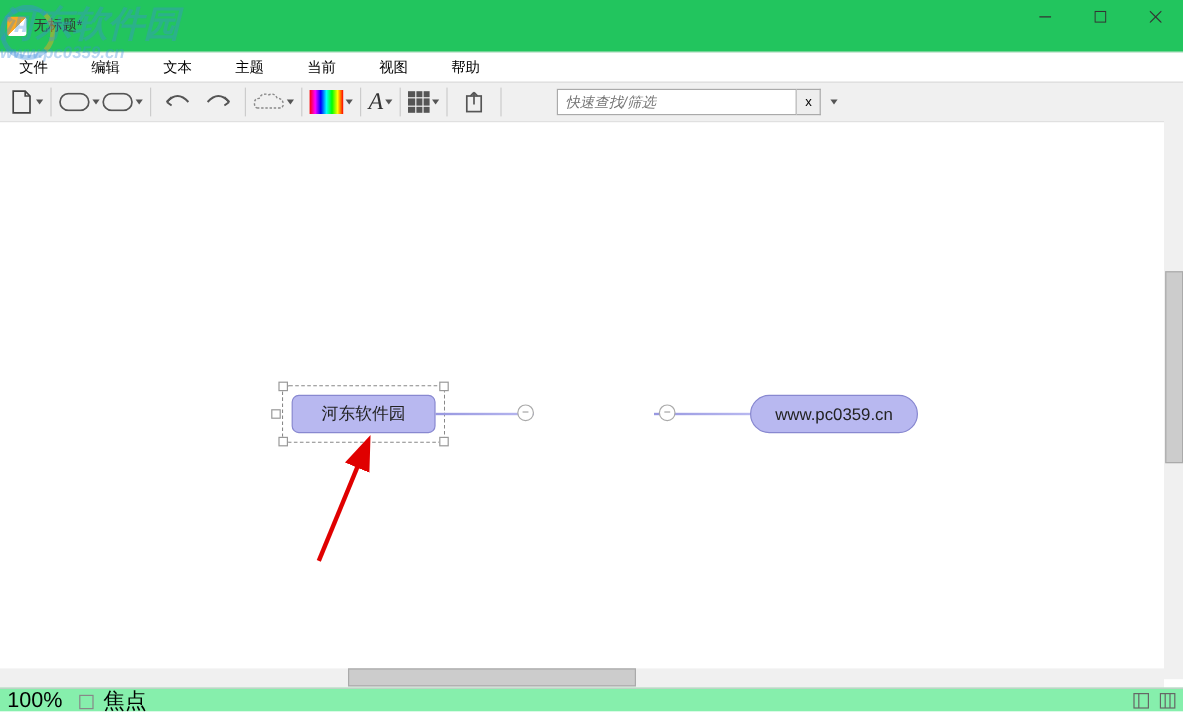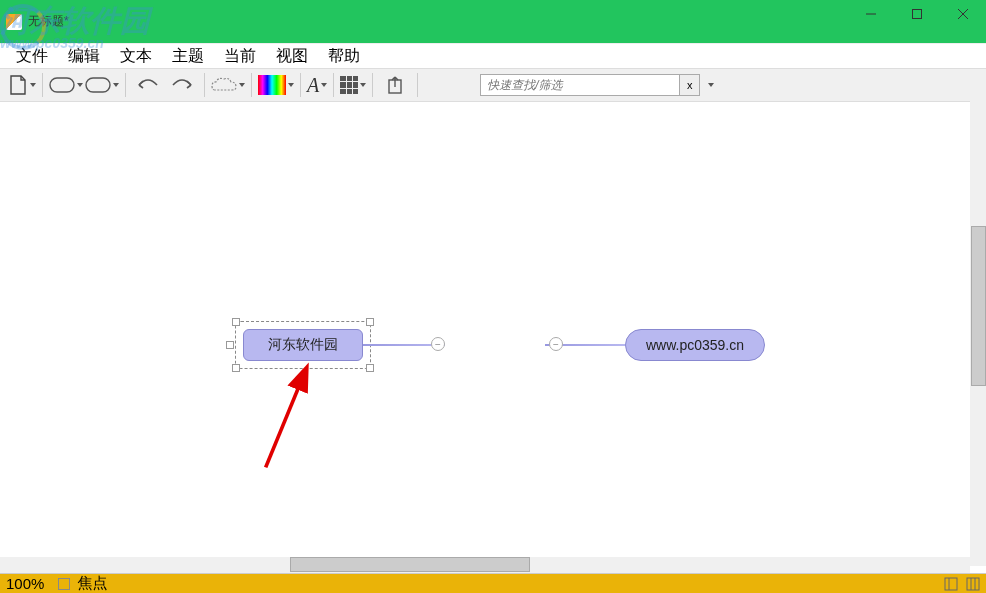--- a/index.html
+++ b/index.html
@@ -42,23 +42,23 @@
       align-items: center;
       justify-content: center;
       cursor: default;
     }
     .win-btn svg { width: 10px; height: 10px; }
     .menubar {
       height: 24px;
       display: flex;
       align-items: center;
       padding: 0 8px;
-      gap: 4px;
+      gap: 20px;
       background: #fff;
-      font-size: 16px;
+      font-size: 12px;
     }
     .menu-item { padding: 2px 8px; cursor: default; }
     .toolbar {
       height: 34px;
       background: #f0f0f0;
       border-top: 1px solid #ddd;
       border-bottom: 1px solid #ddd;
       display: flex;
       align-items: center;
       padding: 0 8px;
@@ -87,21 +87,21 @@
     }
     .font-a { font-size: 20px; font-style: italic; font-family: serif; color: #333; }
     .grid-icon {
       width: 18px; height: 18px;
       display: grid;
       grid-template-columns: repeat(3, 1fr);
       grid-template-rows: repeat(3, 1fr);
       gap: 1px;
     }
     .grid-icon div { background: #555; }
-    .search-wrap { display: flex; margin-left: 56px; }
+    .search-wrap { display: flex; margin-left: 40px; }
     .search-input {
       width: 200px; height: 22px;
       border: 1px solid #aaa;
       padding: 0 6px;
       font-size: 12px;
       font-style: italic;
       color: #888;
     }
     .search-clear {
       width: 20px; height: 22px;
@@ -152,25 +152,25 @@
       left: 290px;
       background: #ccc;
       border: 1px solid #aaa;
     }
     .statusbar {
       position: absolute;
       bottom: 0;
       left: 0;
       right: 0;
       height: 20px;
-      background: #eab308;
+      background: #86efac;
       border-top: 1px solid #ccc;
       display: flex;
       align-items: center;
-      font-size: 15px;
+      font-size: 18px;
       padding: 0 6px;
       gap: 14px;
     }
     .status-checkbox {
       width: 12px; height: 12px;
       border: 1px solid #888;
       display: inline-block;
       vertical-align: middle;
       margin-right: 3px;
     }

